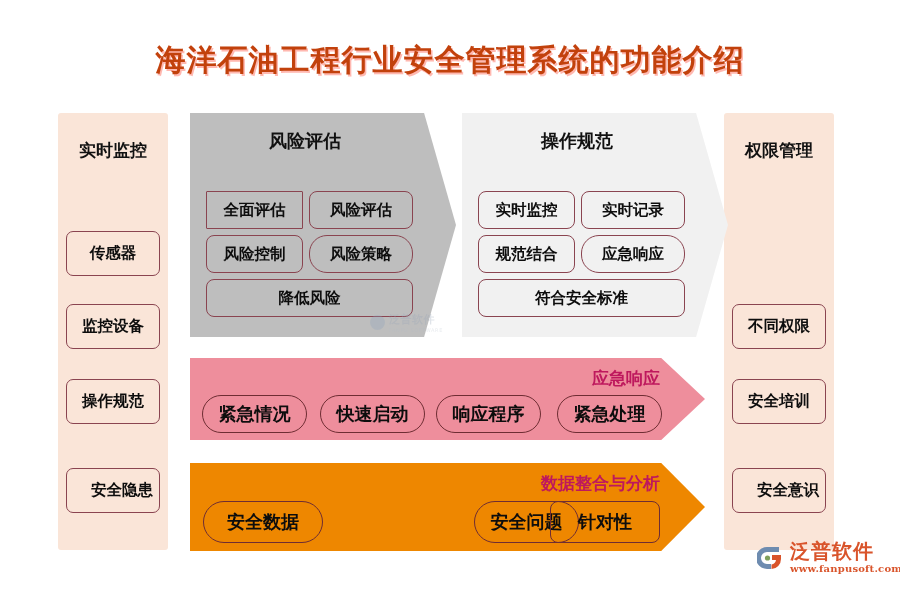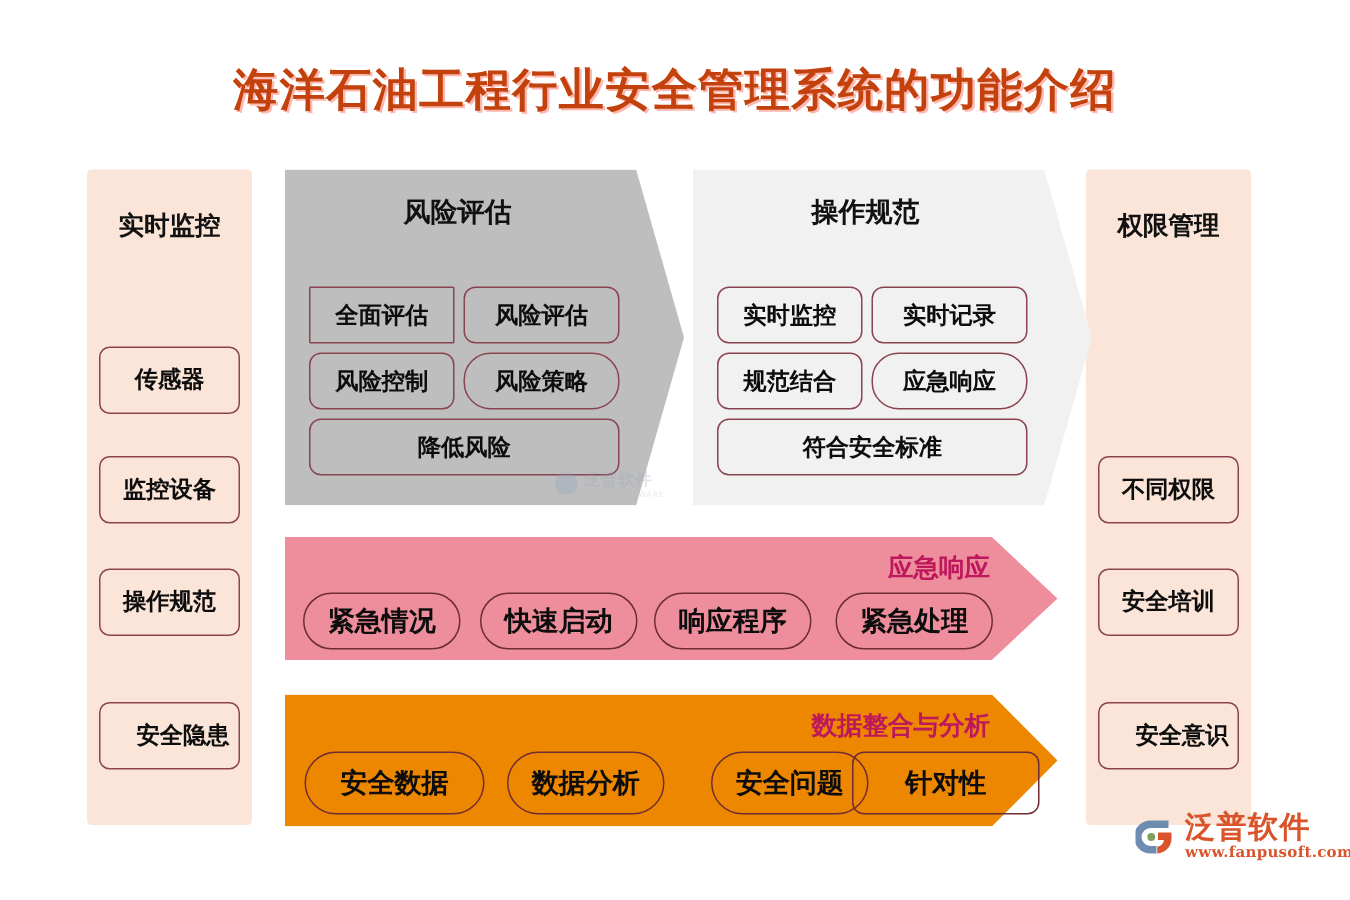--- a/index.html
+++ b/index.html
@@ -115,21 +115,21 @@
   .band-emerg .pill { top: 37px; height: 38px; }
   .band-emerg .pill.p0 { left: 12px;  width: 105px; }
   .band-emerg .pill.p1 { left: 130px; width: 105px; }
   .band-emerg .pill.p2 { left: 246px; width: 105px; }
   .band-emerg .pill.p3 { left: 367px; width: 105px; }
 
   .band-data .pill { top: 38px; height: 42px; }
   .band-data .pill.p0 { left: 13px;  width: 120px; }
   .band-data .pill.p1 { left: 148px; width: 105px; }
   .band-data .pill.p2 { left: 284px; width: 105px; }
-  .band-data .pill.p3 { left: 378px; width: 125px; }
+  .band-data .pill.p3 { left: 360px; width: 110px; }
 
   
   .watermark {
     position: absolute; left: 370px; top: 312px;
     display: flex; align-items: center; gap: 4px;
     opacity: 0.30; pointer-events: none;
   }
   .watermark .wm-mark {
     width: 15px; height: 15px; border-radius: 50%;
     background: #8FA3BC;
@@ -218,21 +218,20 @@
     <div class="pill p0">紧急情况</div>
     <div class="pill p1">快速启动</div>
     <div class="pill p2">响应程序</div>
     <div class="pill p3">紧急处理</div>
   </div>
 
   <div class="band band-data">
     <div class="bg"></div>
     <div class="band-head">数据整合与分析</div>
     <div class="pill p0">安全数据</div>
-    <div class="pill p1">数据分析</div>
     <div class="pill p2">安全问题</div>
     <div class="pill rect p3">针对性</div>
   </div>
 
   <div class="brand">
     <div class="brand-mark">
       <svg viewBox="0 0 28 28" width="28" height="28" aria-hidden="true">
         <path d="M22 3 L10 3 A11 11 0 1 0 10 25 L14 25 L14 20 L10 20 A6 6 0 1 1 10 8 L22 8 Z" fill="#6E8CB0"></path>
         <path d="M22 11 L15 11 L15 16 L19 16 A5.5 5.5 0 0 1 14.5 20.5 L14.5 25 A10 10 0 0 0 24 15 L24 11 Z" fill="#D9542B"></path>
         <circle cx="10.5" cy="14" r="2.6" fill="#7FA05C"></circle>

